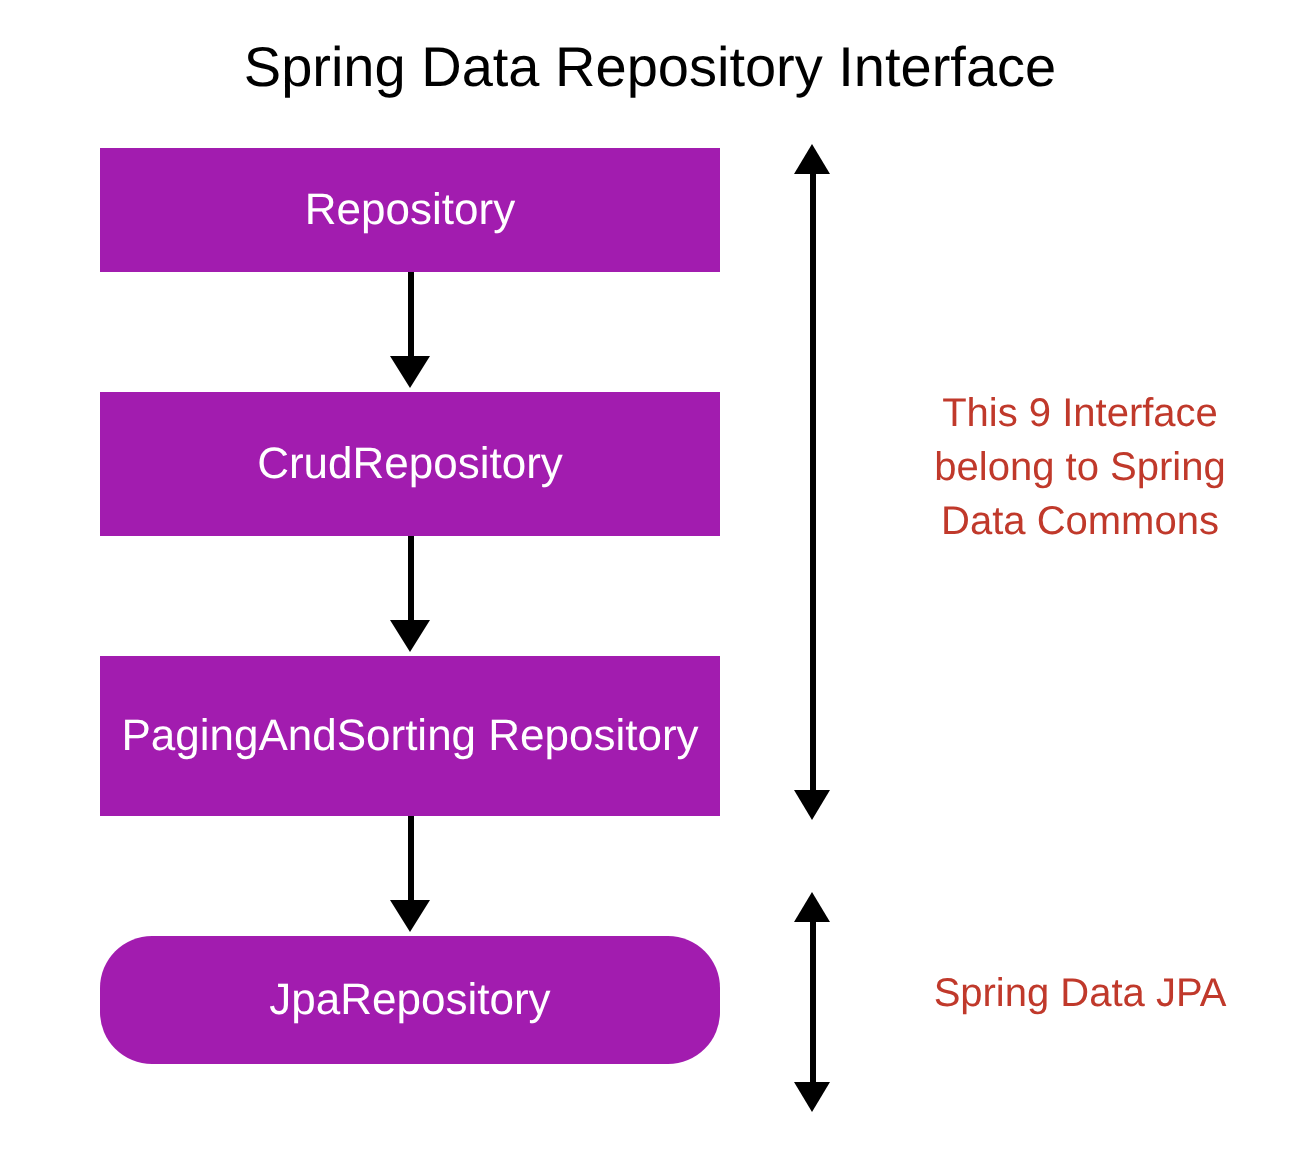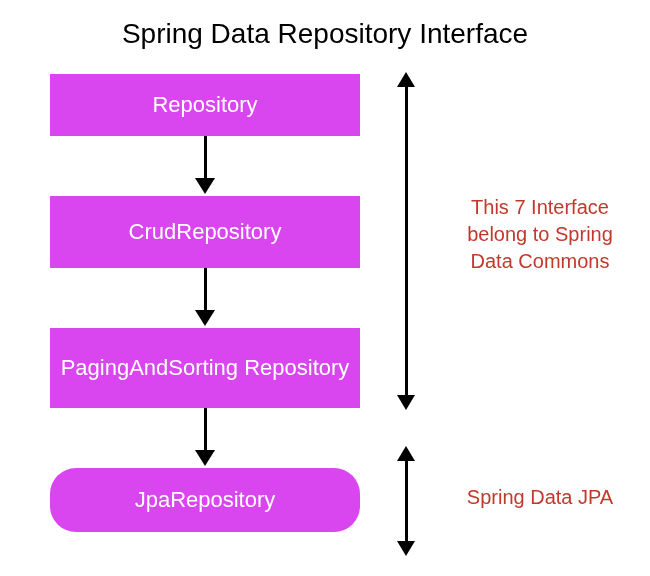--- a/index.html
+++ b/index.html
@@ -20,21 +20,21 @@
     }
     .diagram {
       position: relative;
       width: 100%;
       height: 500px;
     }
     .box {
       position: absolute;
       left: 50px;
       width: 310px;
-      background: #d946ef;
+      background: #a21caf;
       color: #fff;
       font-size: 22px;
       display: flex;
       align-items: center;
       justify-content: center;
       text-align: center;
       padding: 6px;
       line-height: 1.2;
     }
     .box-1 { top: 10px; height: 62px; }
@@ -148,16 +148,16 @@
   <div class="bracket bracket-1">
     <div class="head-top"></div>
     <div class="head-bottom"></div>
   </div>
 
   <div class="bracket bracket-2">
     <div class="head-top"></div>
     <div class="head-bottom"></div>
   </div>
 
-  <div class="annotation anno-1">This 7 Interface belong to Spring Data Commons</div>
+  <div class="annotation anno-1">This 9 Interface belong to Spring Data Commons</div>
   <div class="annotation anno-2">Spring Data JPA</div>
 
 </div>
 
 </body></html>

